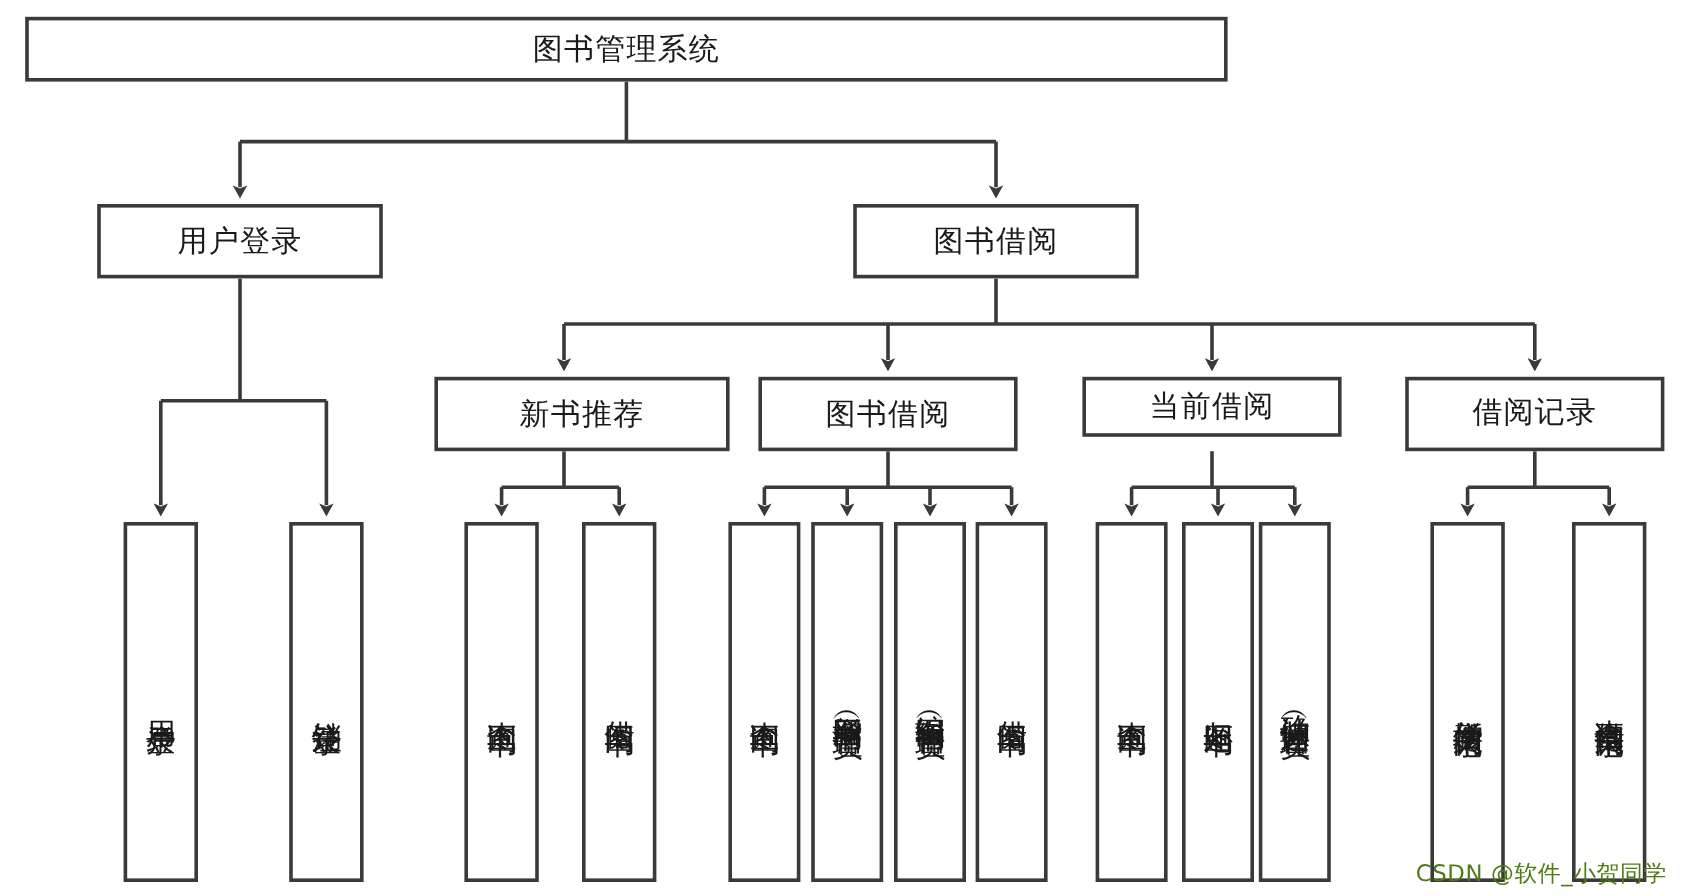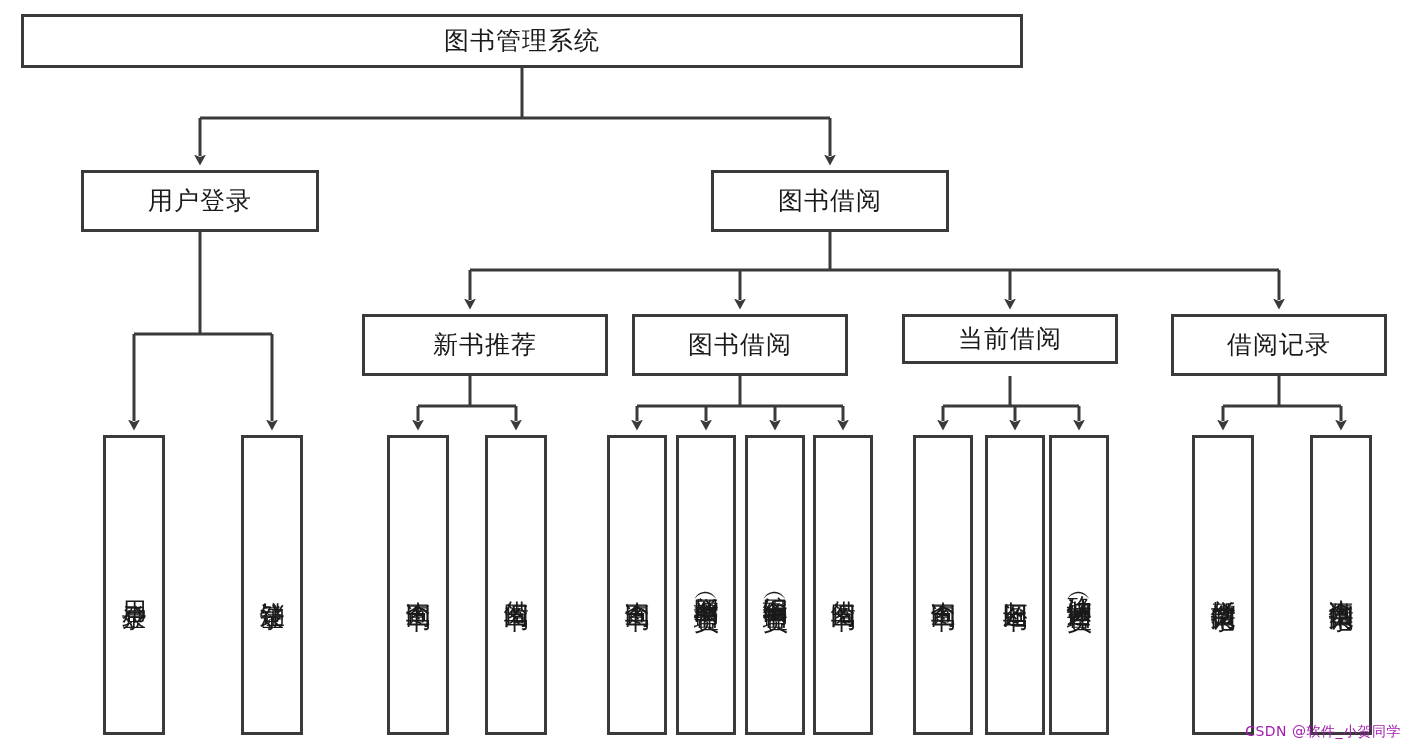--- a/index.html
+++ b/index.html
@@ -54,24 +54,24 @@
     text-orientation: upright;
     white-space: nowrap;
     display: block;
   }
   .node-label {
     display: block;
     white-space: nowrap;
   }
   #watermark {
     position: absolute;
-    right: 4px;
+    right: 16px;
     bottom: 6px;
-    font-size: 14px;
-    color: #a21caf;
+    font-size: 19px;
+    color: #4d7c0f;
     letter-spacing: 0.5px;
     white-space: nowrap;
     pointer-events: none;
   }
 </style>
 </head>
 <body>
 
 <div id="diagram-root">
 

